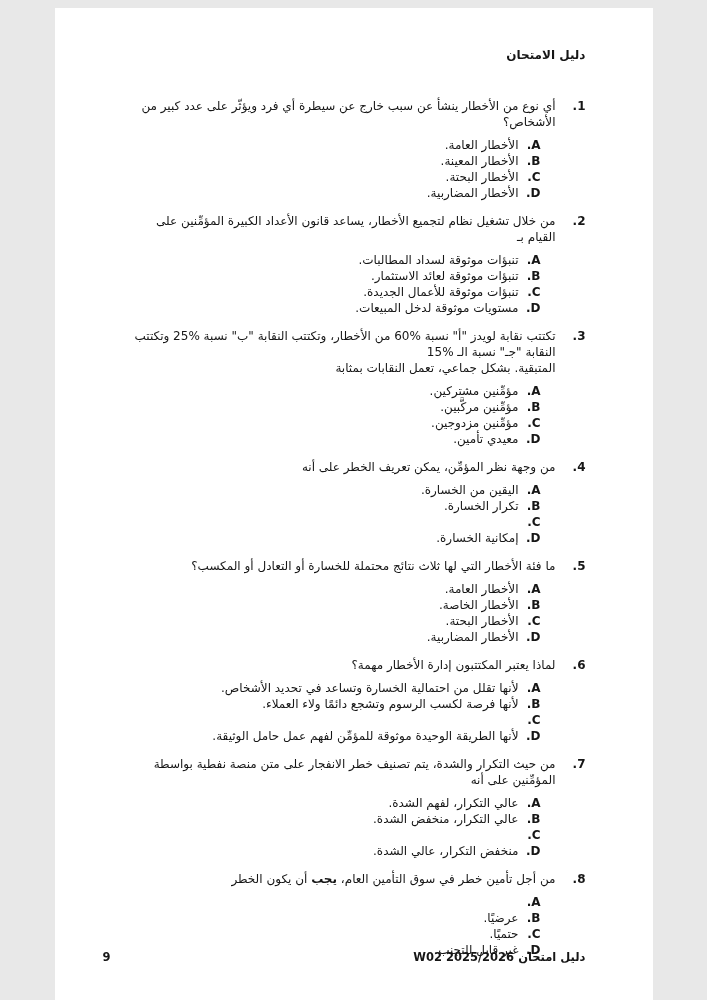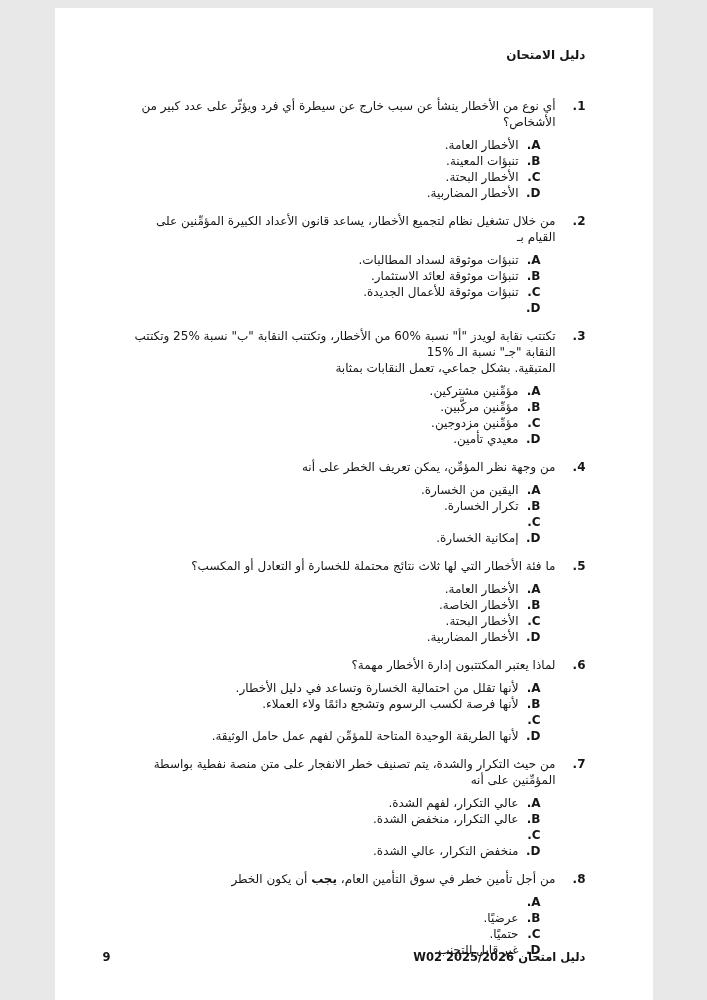--- a/index.html
+++ b/index.html
@@ -47,21 +47,21 @@
       <span class="q-text">أي نوع من الأخطار ينشأ عن سبب خارج عن سيطرة أي فرد ويؤثّر على عدد كبير من الأشخاص؟</span>
     </div>
     <div class="options">
   <div class="option">
     <span class="opt-letter">A.</span>
     <span class="opt-text">الأخطار العامة.</span>
   </div>
 
   <div class="option">
     <span class="opt-letter">B.</span>
-    <span class="opt-text">تنبؤات المعينة.</span>
+    <span class="opt-text">الأخطار المعينة.</span>
   </div>
 
   <div class="option">
     <span class="opt-letter">C.</span>
     <span class="opt-text">الأخطار البحتة.</span>
   </div>
 
   <div class="option">
     <span class="opt-letter">D.</span>
     <span class="opt-text">الأخطار المضاربية.</span>
@@ -85,20 +85,21 @@
     <span class="opt-text">تنبؤات موثوقة لعائد الاستثمار.</span>
   </div>
 
   <div class="option">
     <span class="opt-letter">C.</span>
     <span class="opt-text">تنبؤات موثوقة للأعمال الجديدة.</span>
   </div>
 
   <div class="option">
     <span class="opt-letter">D.</span>
+    <span class="opt-text">مستويات موثوقة لدخل المبيعات.</span>
   </div>
 </div>
   </div>
 
   <div class="question">
     <div class="q-head">
       <span class="q-num">3.</span>
       <span class="q-text">تكتتب نقابة لويدز "أ" نسبة %60 من الأخطار، وتكتتب النقابة "ب" نسبة %25 وتكتتب النقابة "جـ" نسبة الـ %15<br>المتبقية. بشكل جماعي، تعمل النقابات بمثابة</span>
     </div>
     <div class="options">
@@ -180,35 +181,35 @@
   </div>
 
   <div class="question">
     <div class="q-head">
       <span class="q-num">6.</span>
       <span class="q-text">لماذا يعتبر المكتتبون إدارة الأخطار مهمة؟</span>
     </div>
     <div class="options">
   <div class="option">
     <span class="opt-letter">A.</span>
-    <span class="opt-text">لأنها تقلل من احتمالية الخسارة وتساعد في دليل الأخطار.</span>
+    <span class="opt-text">لأنها تقلل من احتمالية الخسارة وتساعد في تحديد الأشخاص.</span>
   </div>
 
   <div class="option">
     <span class="opt-letter">B.</span>
     <span class="opt-text">لأنها فرصة لكسب الرسوم وتشجع دائمًا ولاء العملاء.</span>
   </div>
 
   <div class="option">
     <span class="opt-letter">C.</span>
   </div>
 
   <div class="option">
     <span class="opt-letter">D.</span>
-    <span class="opt-text">لأنها الطريقة الوحيدة المتاحة للمؤمِّن لفهم عمل حامل الوثيقة.</span>
+    <span class="opt-text">لأنها الطريقة الوحيدة موثوقة للمؤمِّن لفهم عمل حامل الوثيقة.</span>
   </div>
 </div>
   </div>
 
   <div class="question">
     <div class="q-head">
       <span class="q-num">7.</span>
       <span class="q-text">من حيث التكرار والشدة، يتم تصنيف خطر الانفجار على متن منصة نفطية بواسطة المؤمِّنين على أنه</span>
     </div>
     <div class="options">

